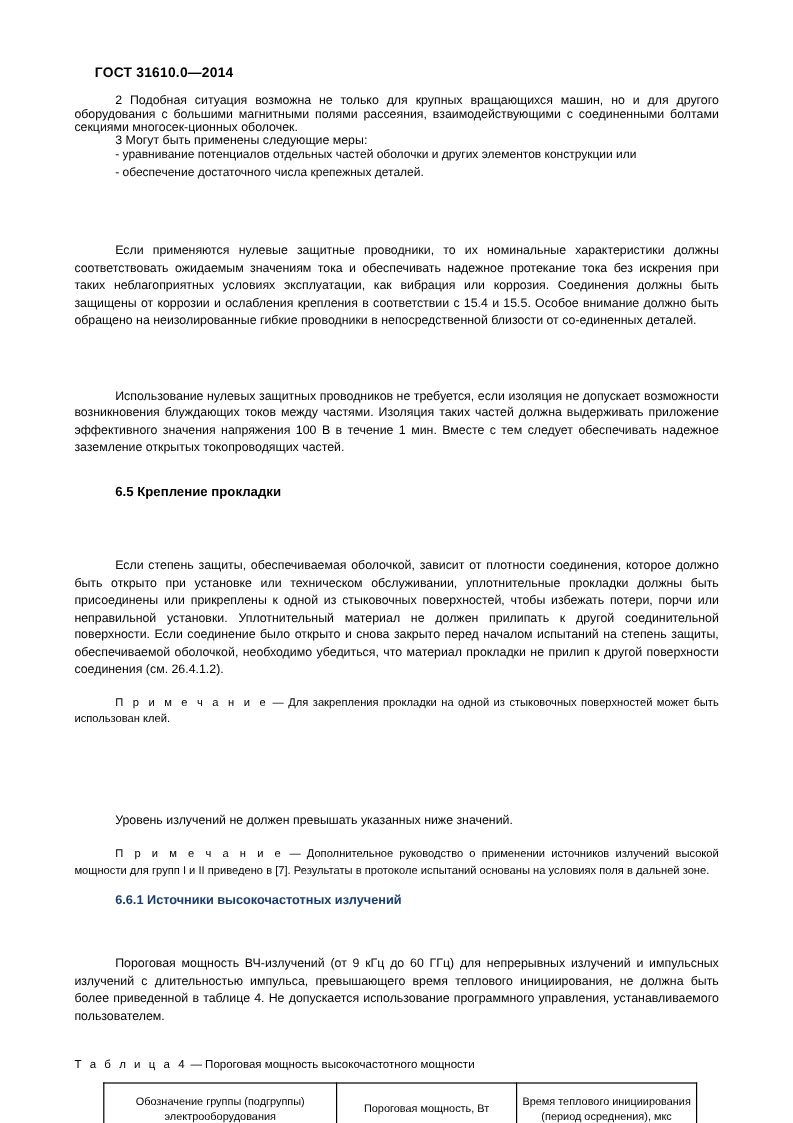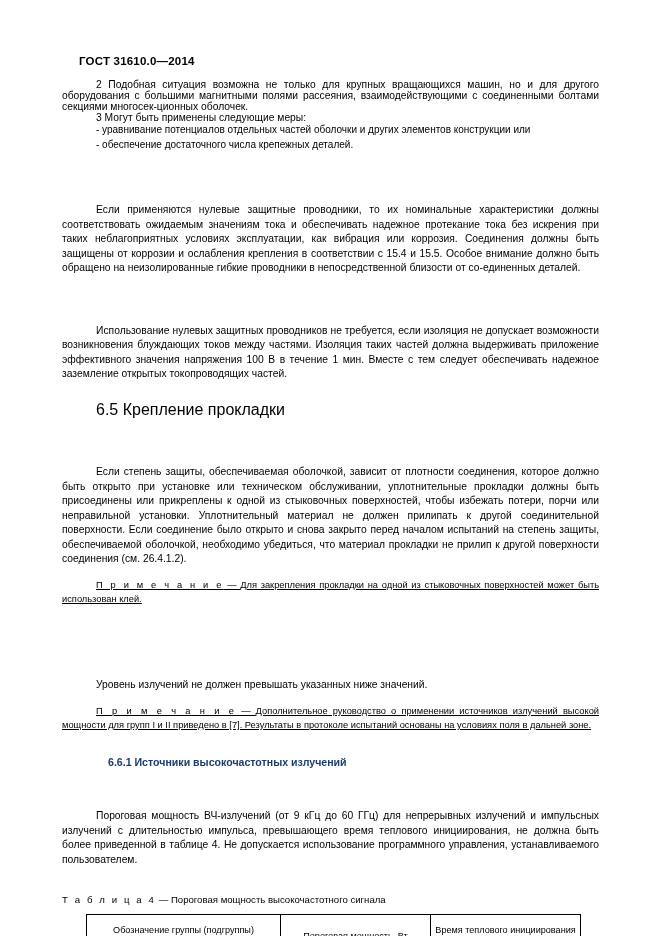--- a/index.html
+++ b/index.html
@@ -51,21 +51,20 @@
     text-indent: 34px;
     margin-top: 40px;
   }
 
   .note-block {
     font-size: 9.3px;
     line-height: 14.2px;
     text-align: justify;
     margin: 0;
     text-indent: 34px;
-    text-decoration: underline;
   }
   .note-label {
     letter-spacing: 2.1px;
   }
   .note-dash {
     letter-spacing: 0;
   }
 
   
   .numitem {
@@ -78,30 +77,30 @@
   .dashitem {
     font-size: 10px;
     line-height: 14.55px;
     margin: 0;
     padding-left: 34px;
     text-indent: 0;
   }
 
   
   h2.sec-head {
-    font-size: 16px;
-    font-weight: normal;
+    font-size: 11px;
+    font-weight: bold;
     margin: 0;
     line-height: 14px;
     padding-left: 34px;
   }
   h3.sec-head-sub {
     font-size: 10.6px;
     font-weight: bold;
-    margin: 12px;
+    margin: 0;
     line-height: 14px;
     padding-left: 34px;
   }
   .blue { color: #1b3c6e; }
 
   
   .tbl-caption {
     font-size: 9.6px;
     line-height: 13px;
     margin: 0;
@@ -193,21 +192,21 @@
     <p class="note-block"><span class="note-label">П р и м е ч а н и е</span><span class="note-dash"> — </span><span>Дополнительное руководство о применении источников излучений высокой мощности для групп I и II приведено в [7]. Результаты в протоколе испытаний основаны на условиях поля в дальней зоне.</span></p>
 
     <div class="sp2"></div>
 
     <h3 class="sec-head-sub blue">6.6.1 Источники высокочастотных излучений</h3>
 
     <p class="para indent">Пороговая мощность ВЧ-излучений (от 9 кГц до 60 ГГц) для непрерывных излучений и импульсных излучений с длительностью импульса, превышающего время теплового инициирования, не должна быть более приведенной в таблице 4. Не допускается использование программного управления, устанавливаемого пользователем.</p>
 
     <div class="sp6"></div>
 
-    <p class="tbl-caption"><span class="sp">Т а б л и ц а  4</span><span> — </span><span>Пороговая мощность высокочастотного сигнала</span></p>
+    <p class="tbl-caption"><span class="sp">Т а б л и ц а  4</span><span> — </span><span>Пороговая мощность высокочастотного мощности</span></p>
 
     <div class="sp1"></div>
 
     <table class="data-table">
       <colgroup>
         <col class="c1">
           <col class="c2">
           <col class="c3">
       </colgroup>
       <thead>

